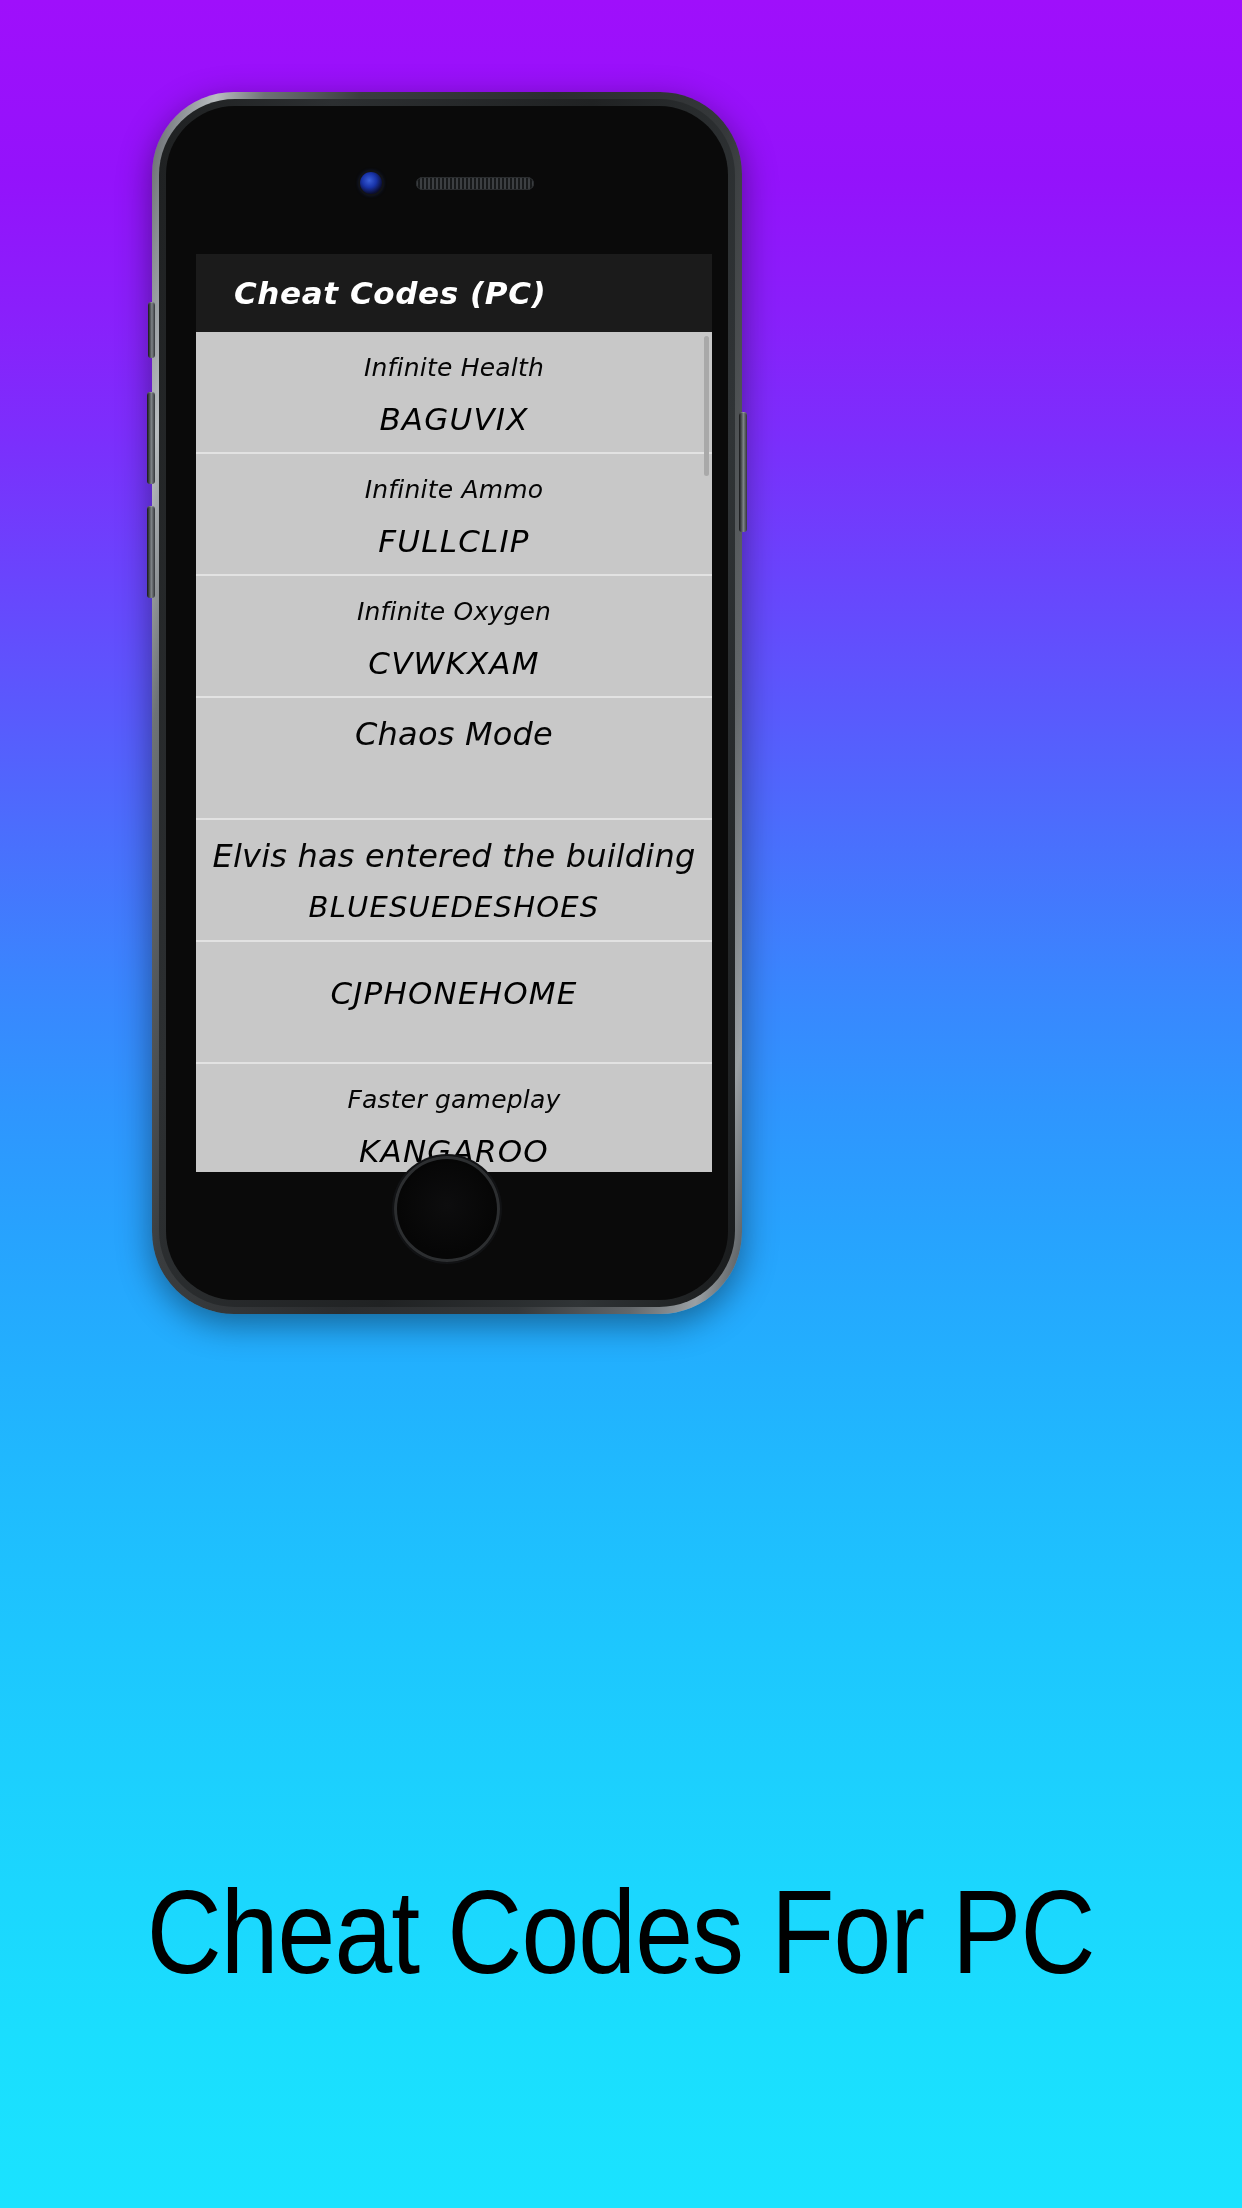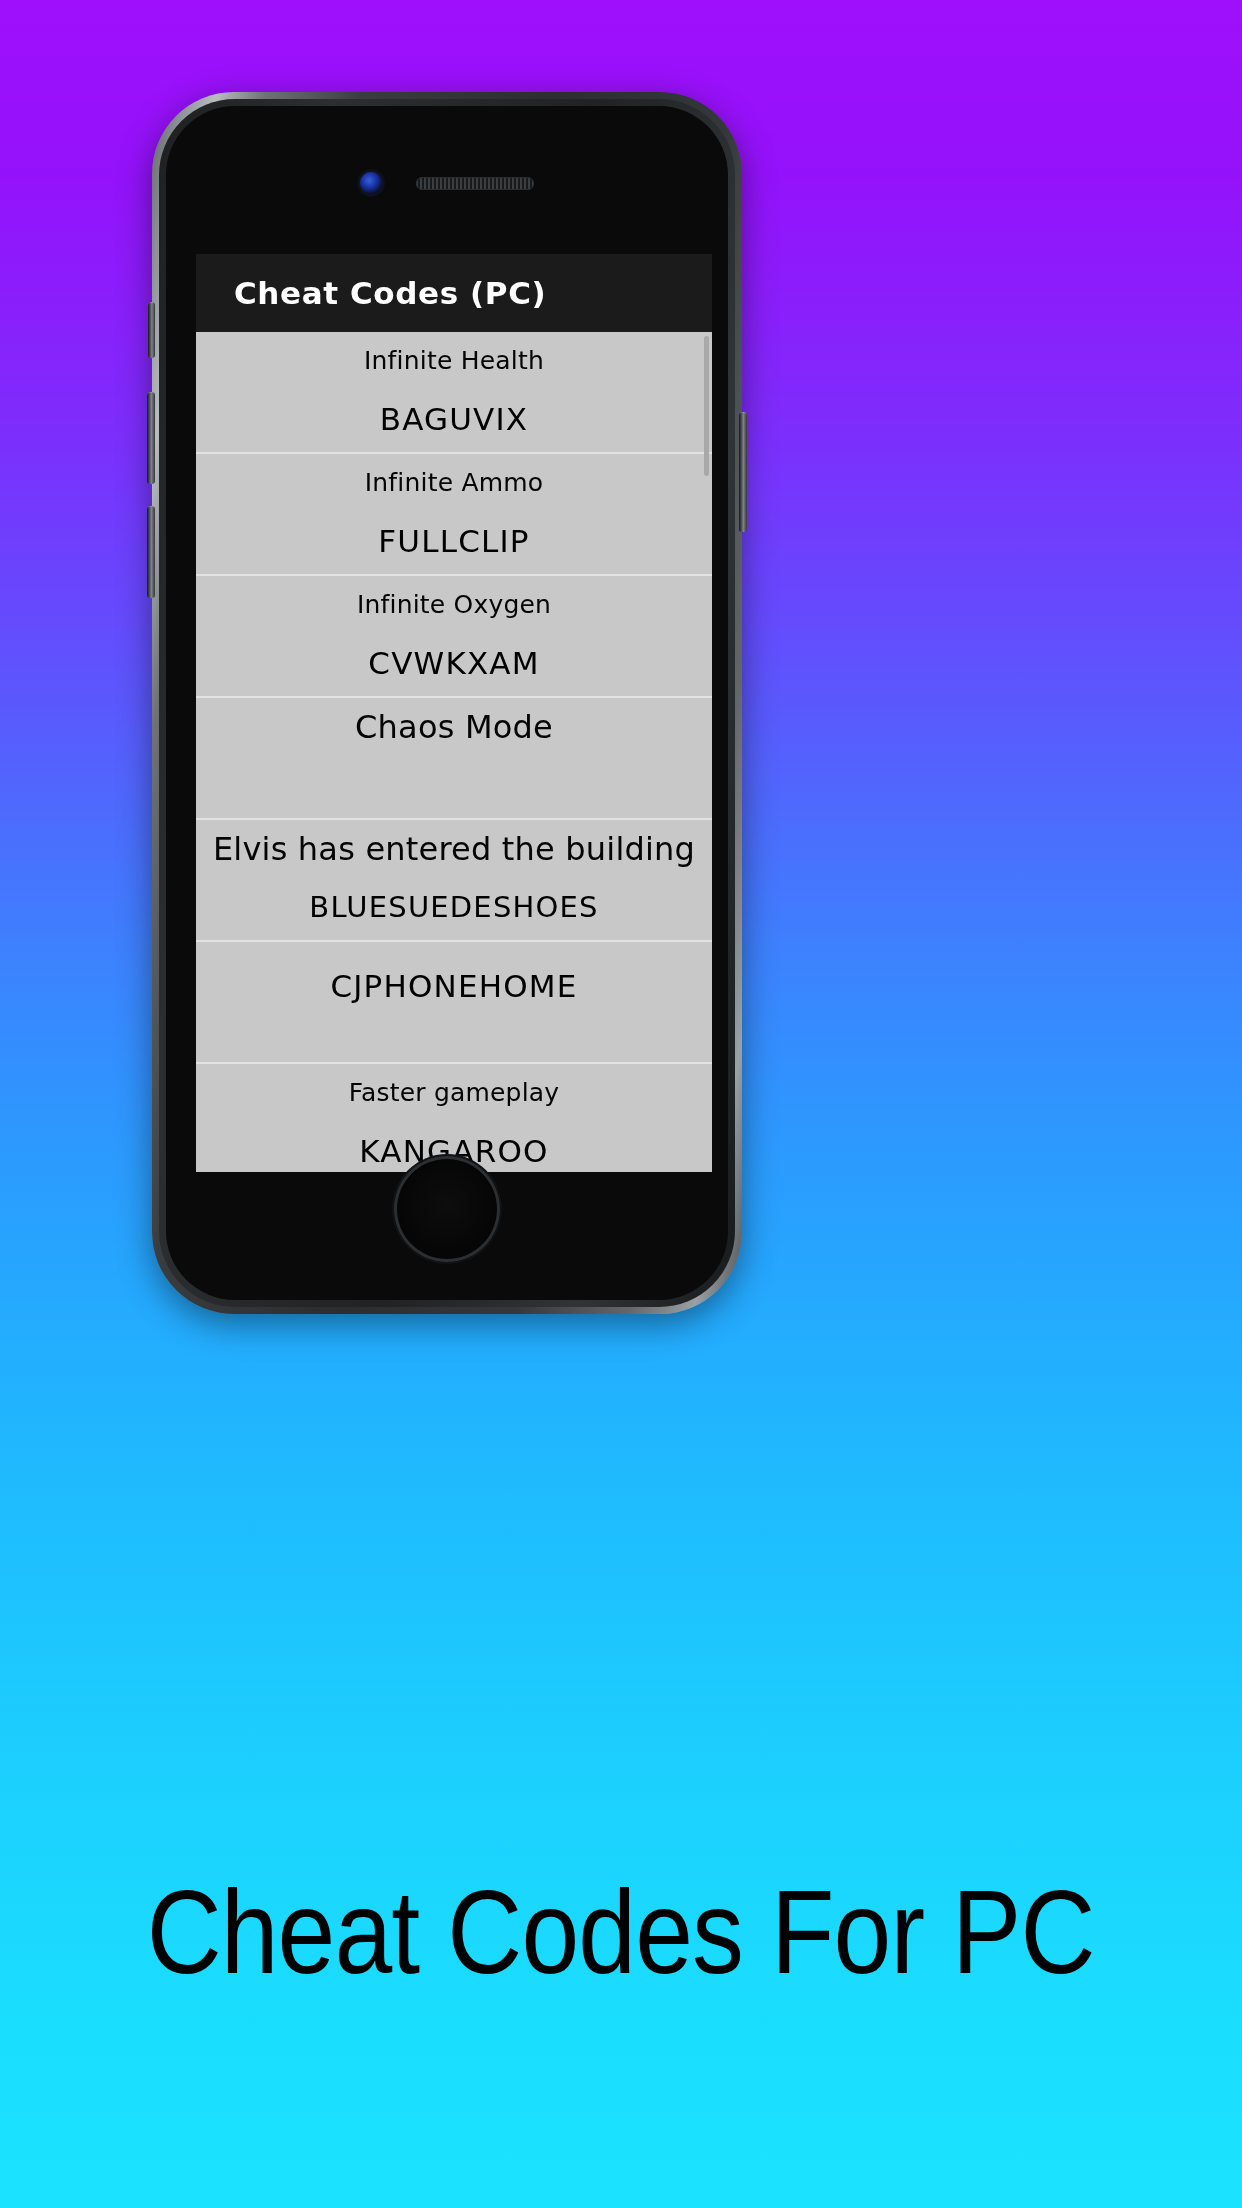--- a/index.html
+++ b/index.html
@@ -145,20 +145,21 @@
 
   
   .app-root {
     position: absolute;
     left: 0; top: 0;
     width: 100%;
     height: 100%;
     display: flex;
     flex-direction: column;
     background: #c8c8c8;
+    font-style: italic;
   }
   .app-toolbar {
     flex: 0 0 auto;
     height: 78px;
     background: #1b1b1b;
     display: flex;
     align-items: center;
     padding-left: 38px;
     box-sizing: border-box;
   }
@@ -176,27 +177,27 @@
     overflow: hidden;
     background: #c8c8c8;
   }
   .cheat-list-inner {
     position: absolute;
     left: 0; top: 0; right: 0;
   }
   .cheat-row {
     box-sizing: border-box;
     height: 122px;
-    padding-top: 11px;
+    padding-top: 18px;
     border-bottom: 2px solid #e2e2e2;
     background: #c8c8c8;
     text-align: center;
     display: flex;
     flex-direction: column;
-    justify-content: space-between;
+    justify-content: flex-start;
   }
   .cheat-row .cheat-title {
     color: #050505;
     font-family: "DejaVu Sans", sans-serif;
     font-size: 25px;
     font-weight: normal;
     line-height: 36px;
     letter-spacing: 0.2px;
   }
   .cheat-row .cheat-code {

